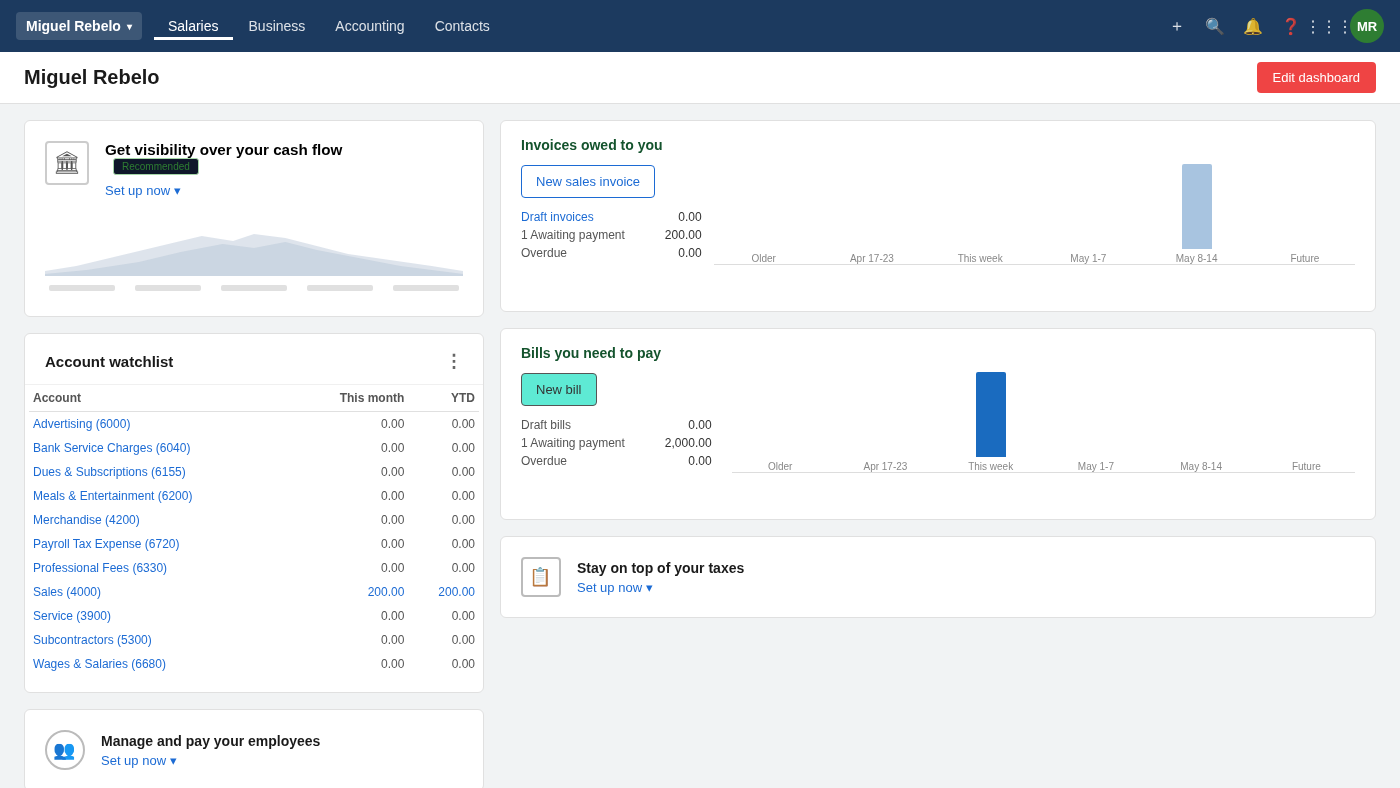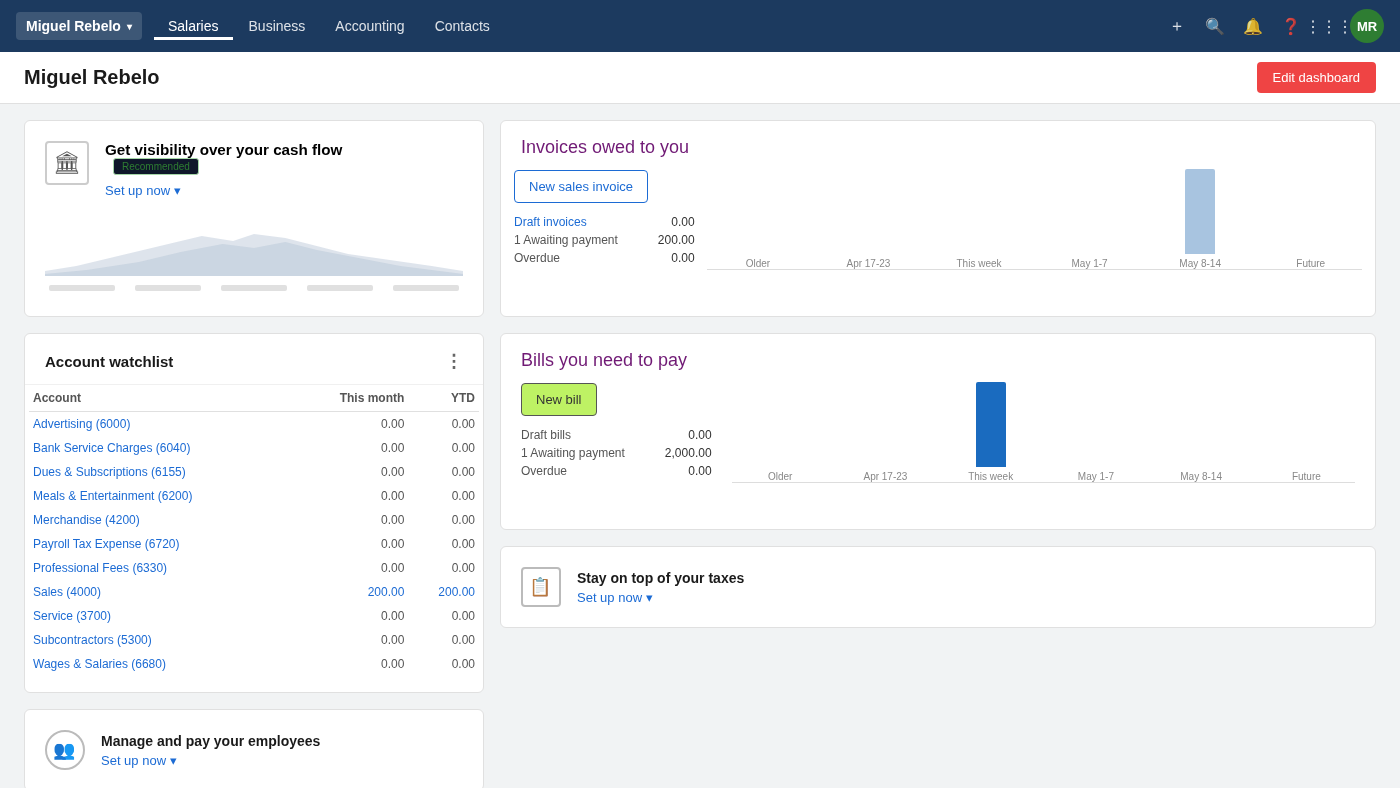--- a/index.html
+++ b/index.html
@@ -159,22 +159,22 @@
       width: 40px; height: 40px;
       border: 2px solid #bbb;
       border-radius: 50%;
       display: flex; align-items: center; justify-content: center;
       font-size: 18px; color: #666; flex-shrink: 0;
     }
     .setup-card h3 { font-size: 14px; font-weight: 600; color: #1a1a1a; margin-bottom: 4px; }
 
     
     .invoices-header { padding: 16px 20px 12px; }
-    .invoices-header h3 { font-size: 18px; font-weight: 400; color: #701a75; }
-    .invoices-content { padding: 0 13px 16px; display: flex; gap: 12px; }
+    .invoices-header h3 { font-size: 14px; font-weight: 700; color: #14532d; }
+    .invoices-content { padding: 0 20px 16px; display: flex; gap: 12px; }
     .invoices-left { flex-shrink: 0; }
     .new-invoice-btn {
       border: 1px solid #1c6bd4;
       color: #1c6bd4;
       background: white;
       padding: 8px 14px;
       border-radius: 4px;
       font-size: 13px;
       cursor: pointer;
     }
@@ -182,21 +182,21 @@
     .stat-row { display: flex; justify-content: space-between; gap: 40px; }
     .stat-label { color: #555; }
     .stat-label.blue { color: #1c6bd4; }
     .stat-value { color: #333; font-weight: 500; }
 
     
     .bills-content { padding: 0 20px 16px; display: flex; gap: 20px; }
     .new-bill-btn {
       border: 1px solid #555;
       color: #333;
-      background: #bef264;
+      background: #5eead4;
       padding: 8px 14px;
       border-radius: 4px;
       font-size: 13px;
       cursor: pointer;
     }
 
     
     .bar-chart-area {
       position: relative;
       height: 130px;
@@ -355,21 +355,21 @@
       <td><a href="#">Professional Fees (6330)</a></td>
       <td>0.00</td>
       <td>0.00</td>
     </tr>
               <tr>
       <td><a href="#">Sales (4000)</a></td>
       <td class="blue-val">200.00</td>
       <td class="blue-val">200.00</td>
     </tr>
               <tr>
-      <td><a href="#">Service (3700)</a></td>
+      <td><a href="#">Service (3900)</a></td>
       <td>0.00</td>
       <td>0.00</td>
     </tr>
               <tr>
       <td><a href="#">Subcontractors (5300)</a></td>
       <td>0.00</td>
       <td>0.00</td>
     </tr>
               <tr>
       <td><a href="#">Wages &amp; Salaries (6680)</a></td>

